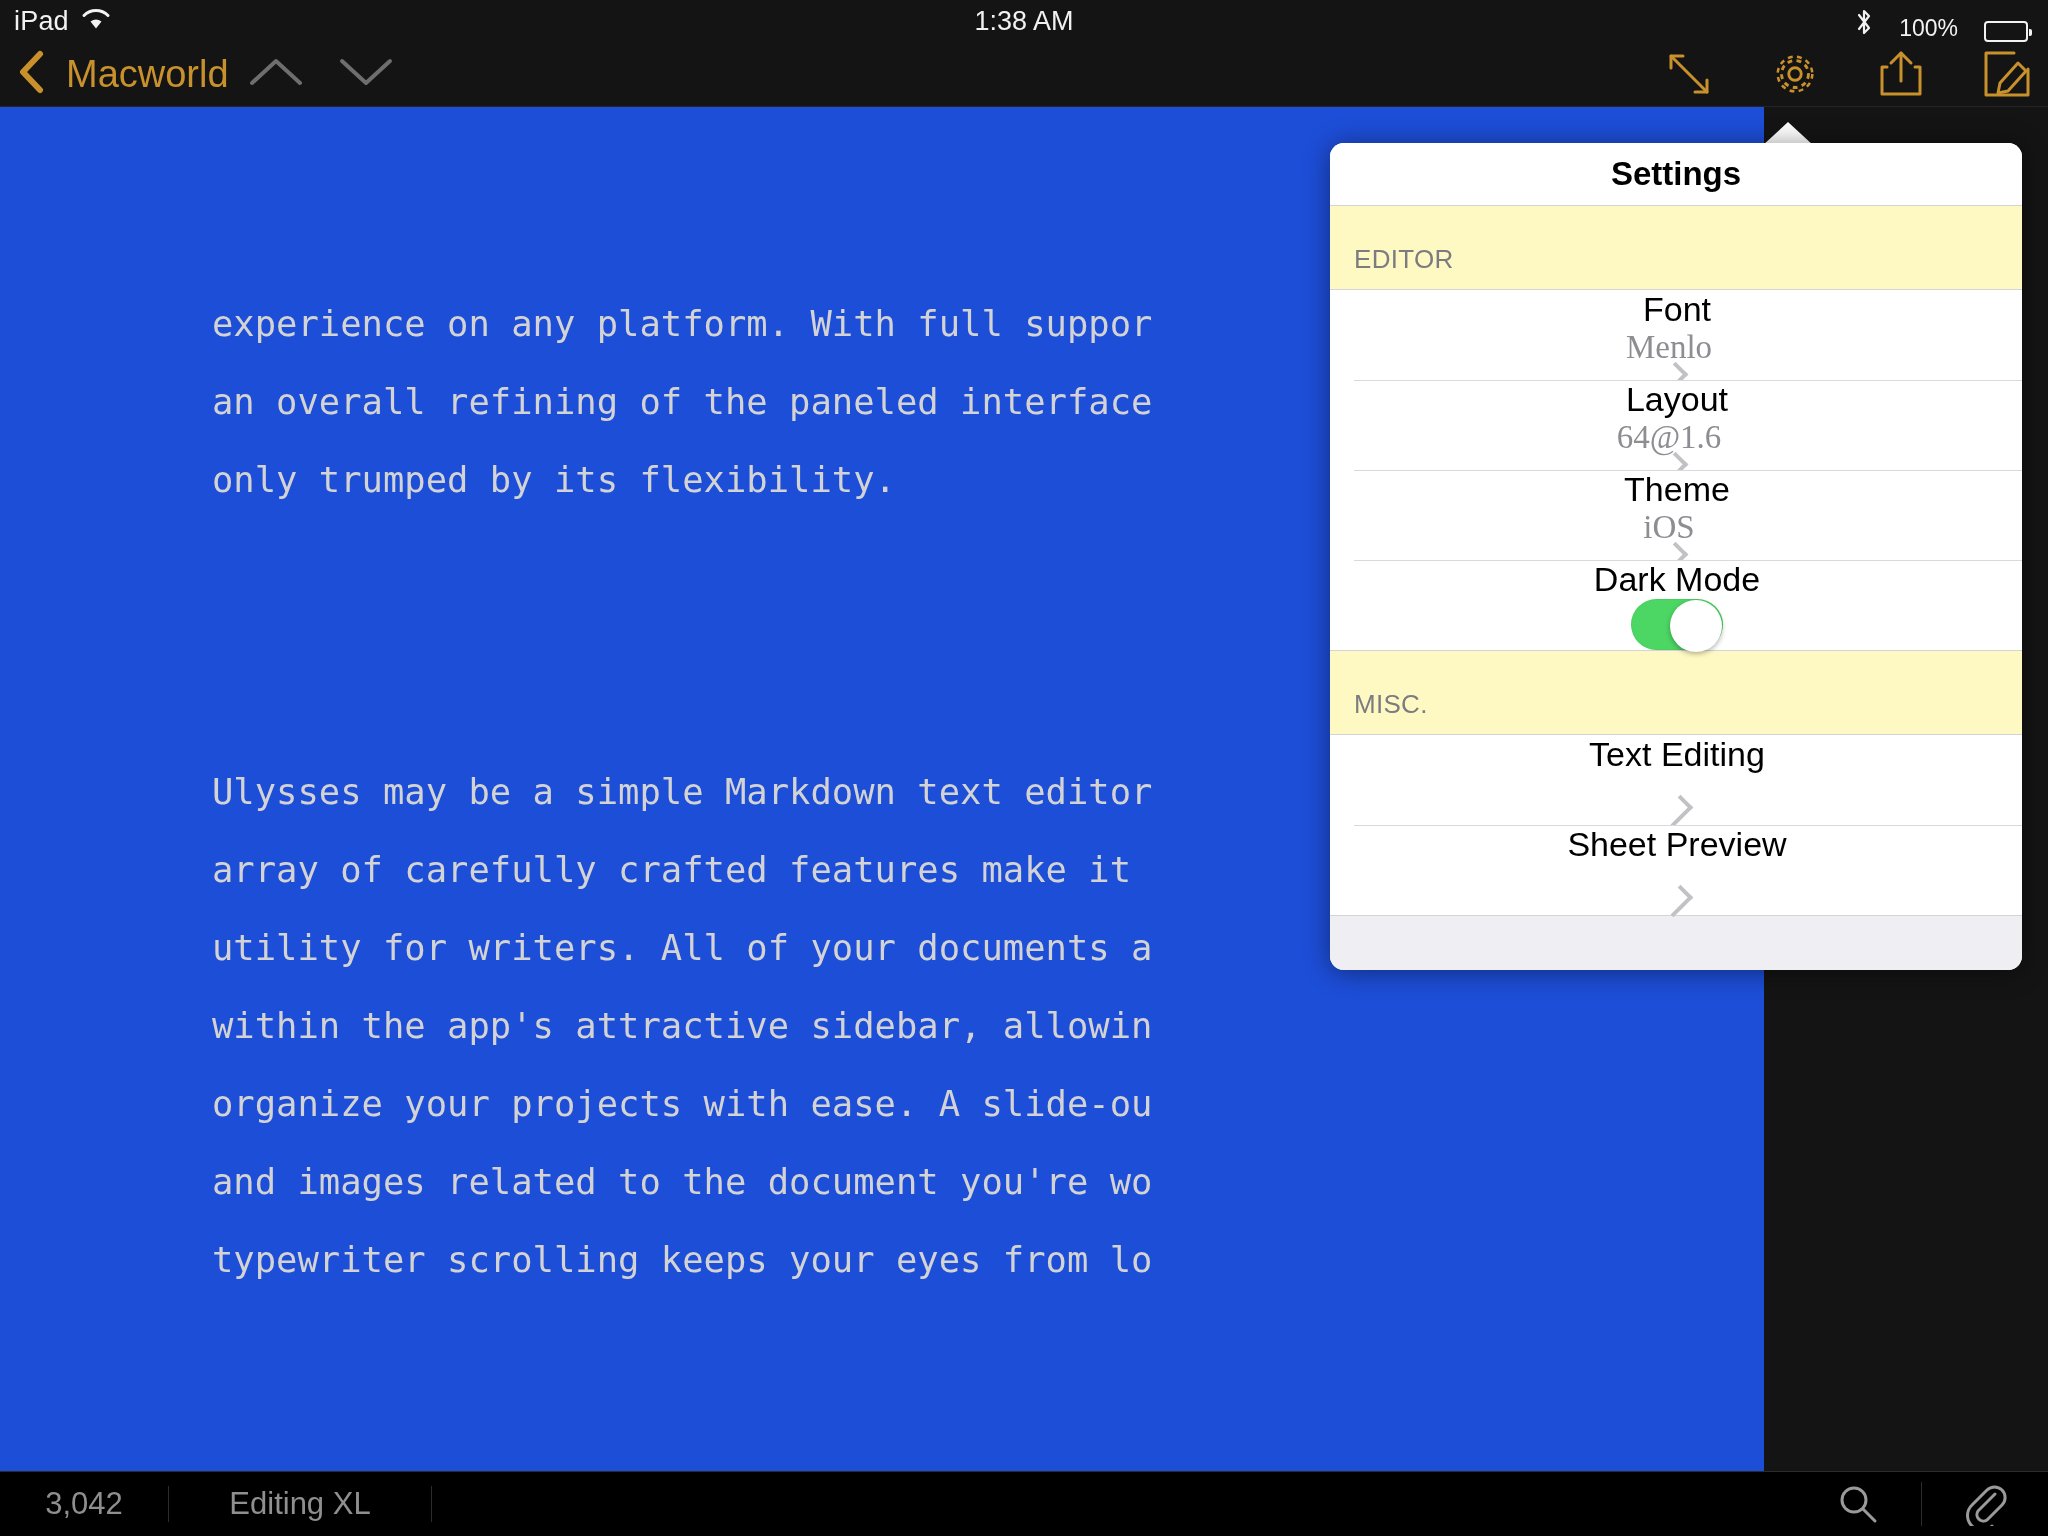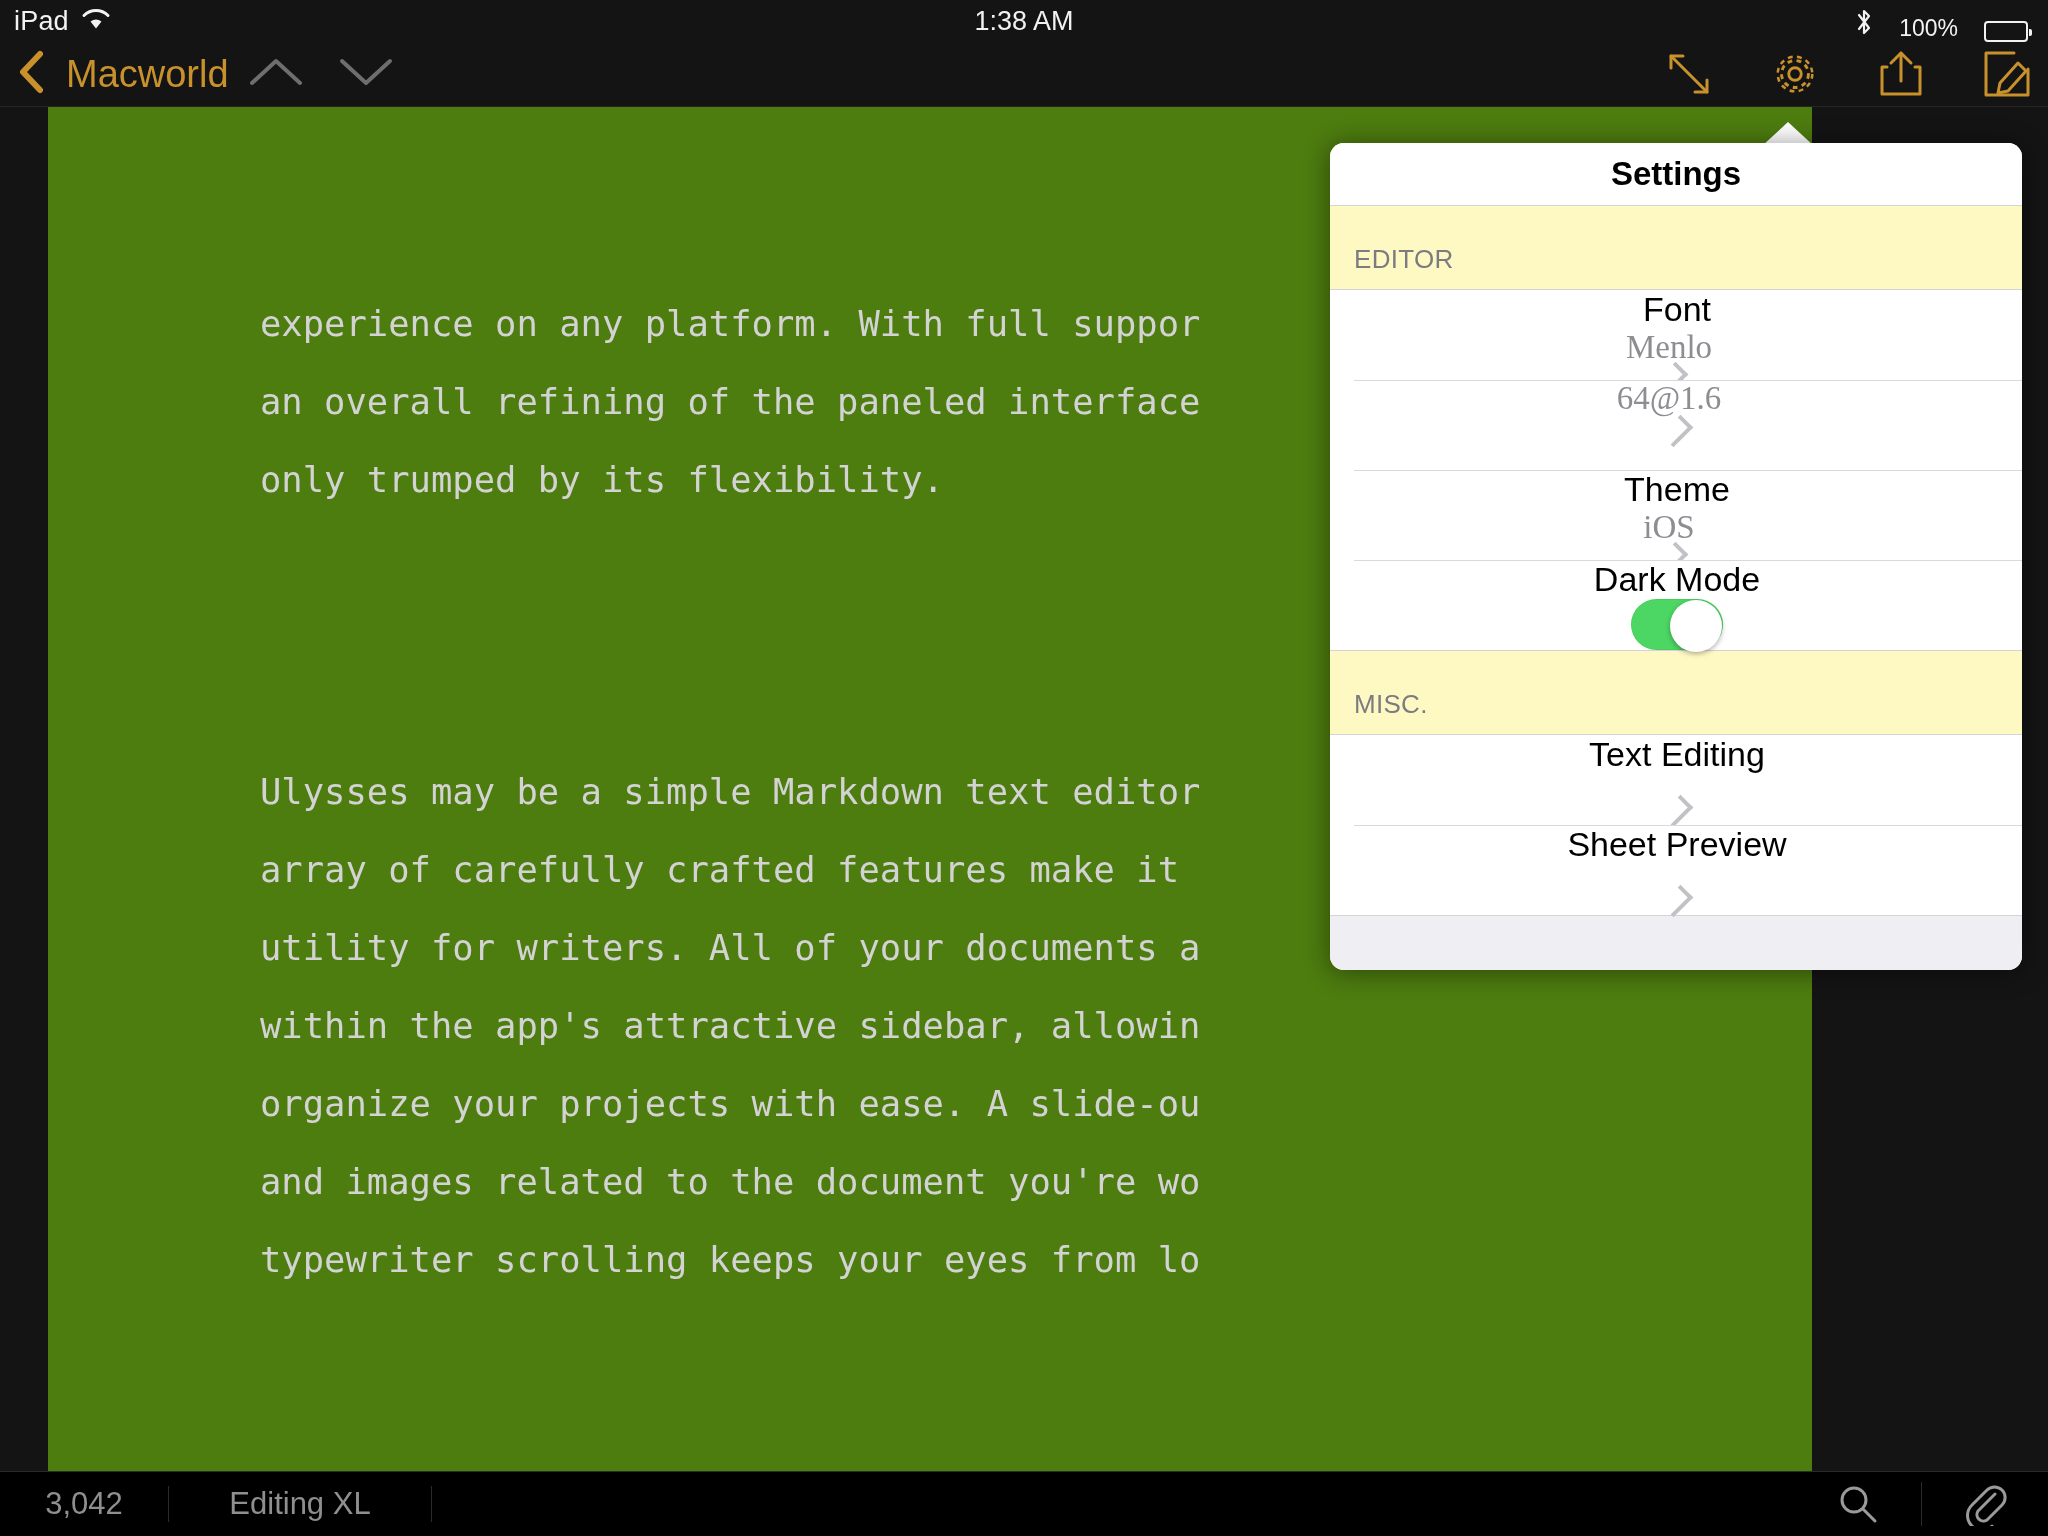--- a/index.html
+++ b/index.html
@@ -94,23 +94,22 @@
     display: flex; align-items: center; gap: 56px;
   }
   .nav-icon { width: 50px; height: 50px; display: flex; align-items: center; justify-content: center; }
 
   
   .editor {
     position: absolute;
     left: 0; top: 107px;
     width: 1764px;
     height: 1365px;
-    background: #4d7c0f;
+    background: #1d4ed8;
     overflow: hidden;
-    margin-left: 48px;
   }
   .doc {
     padding: 22px 0 0 0;
     color: #d3d3d3;
     font-family: "DejaVu Sans Mono", "Liberation Mono", monospace;
     font-size: 35.5px;
     line-height: 78px;
     white-space: pre;
     letter-spacing: 0px;
     padding-left: 212px;
@@ -322,20 +321,21 @@
 
     <div class="pop-section-head">EDITOR</div>
 
     <div class="pop-row">
       <span class="pop-row-label">Font</span>
       <span class="pop-row-value">Menlo</span>
       <span class="chev"></span>
     </div>
 
     <div class="pop-row">
+      <span class="pop-row-label">Layout</span>
       <span class="pop-row-value">64@1.6</span>
       <span class="chev"></span>
     </div>
 
     <div class="pop-row">
       <span class="pop-row-label">Theme</span>
       <span class="pop-row-value">iOS</span>
       <span class="chev"></span>
     </div>
 

